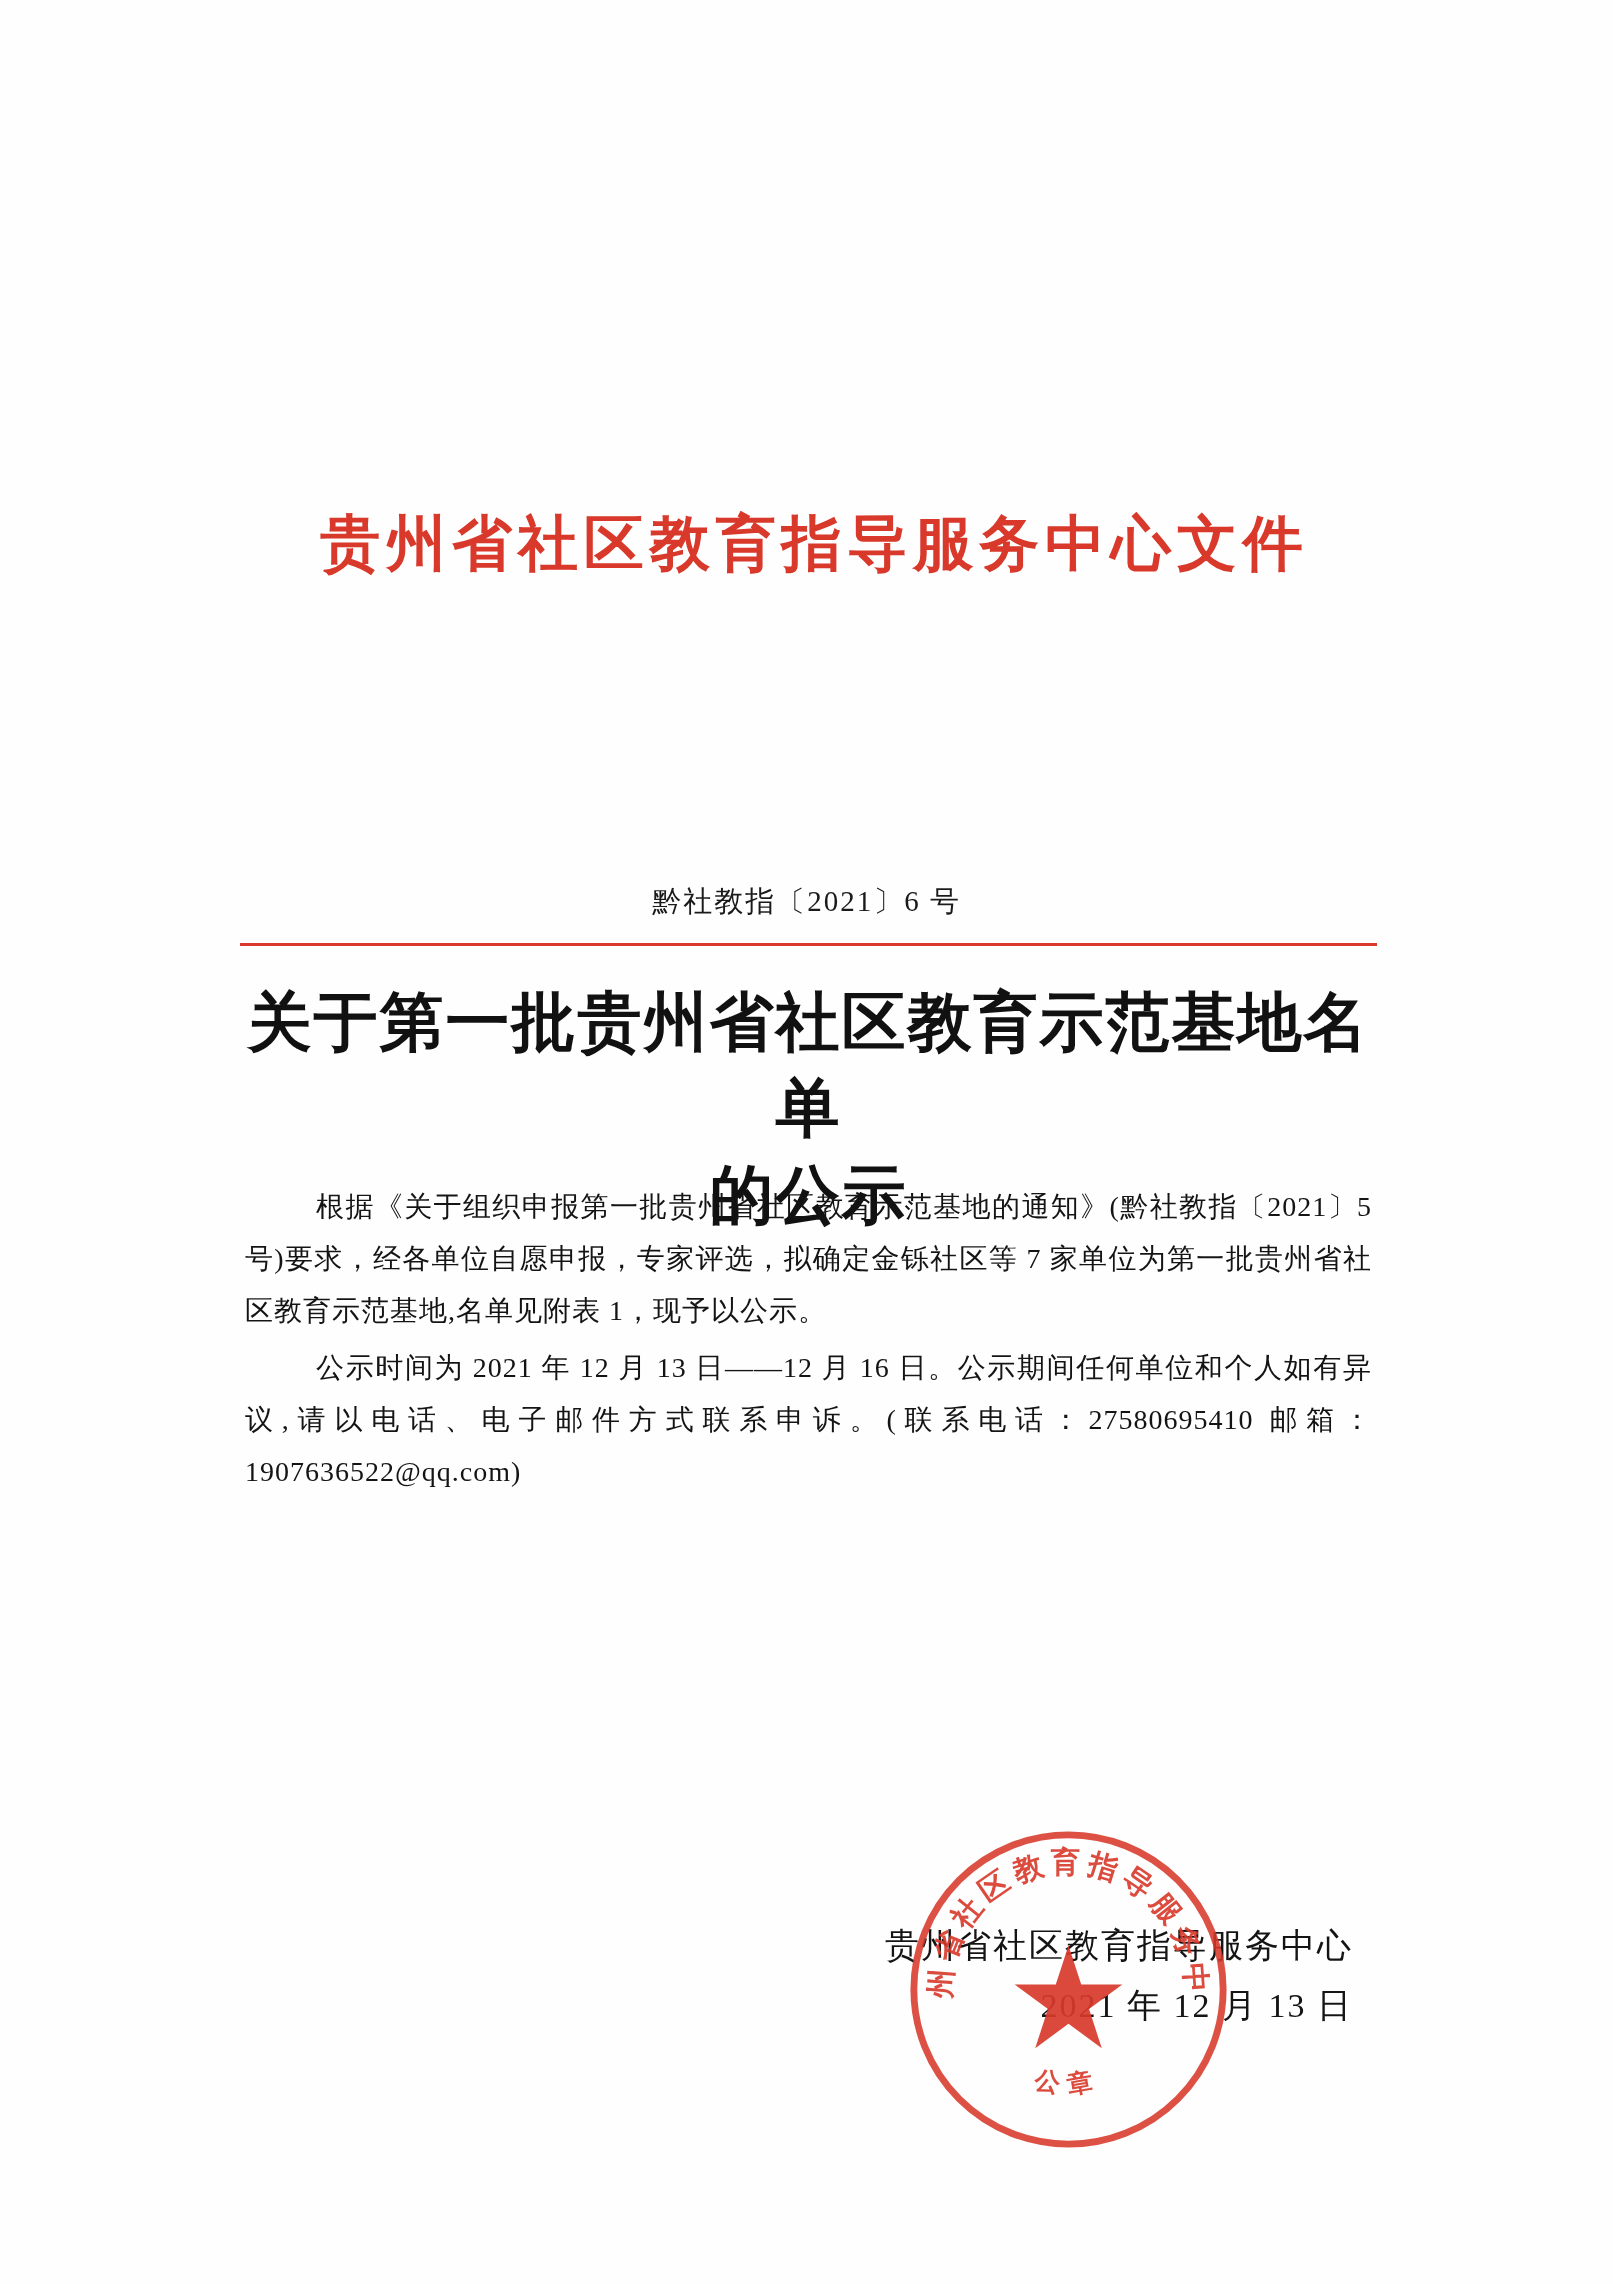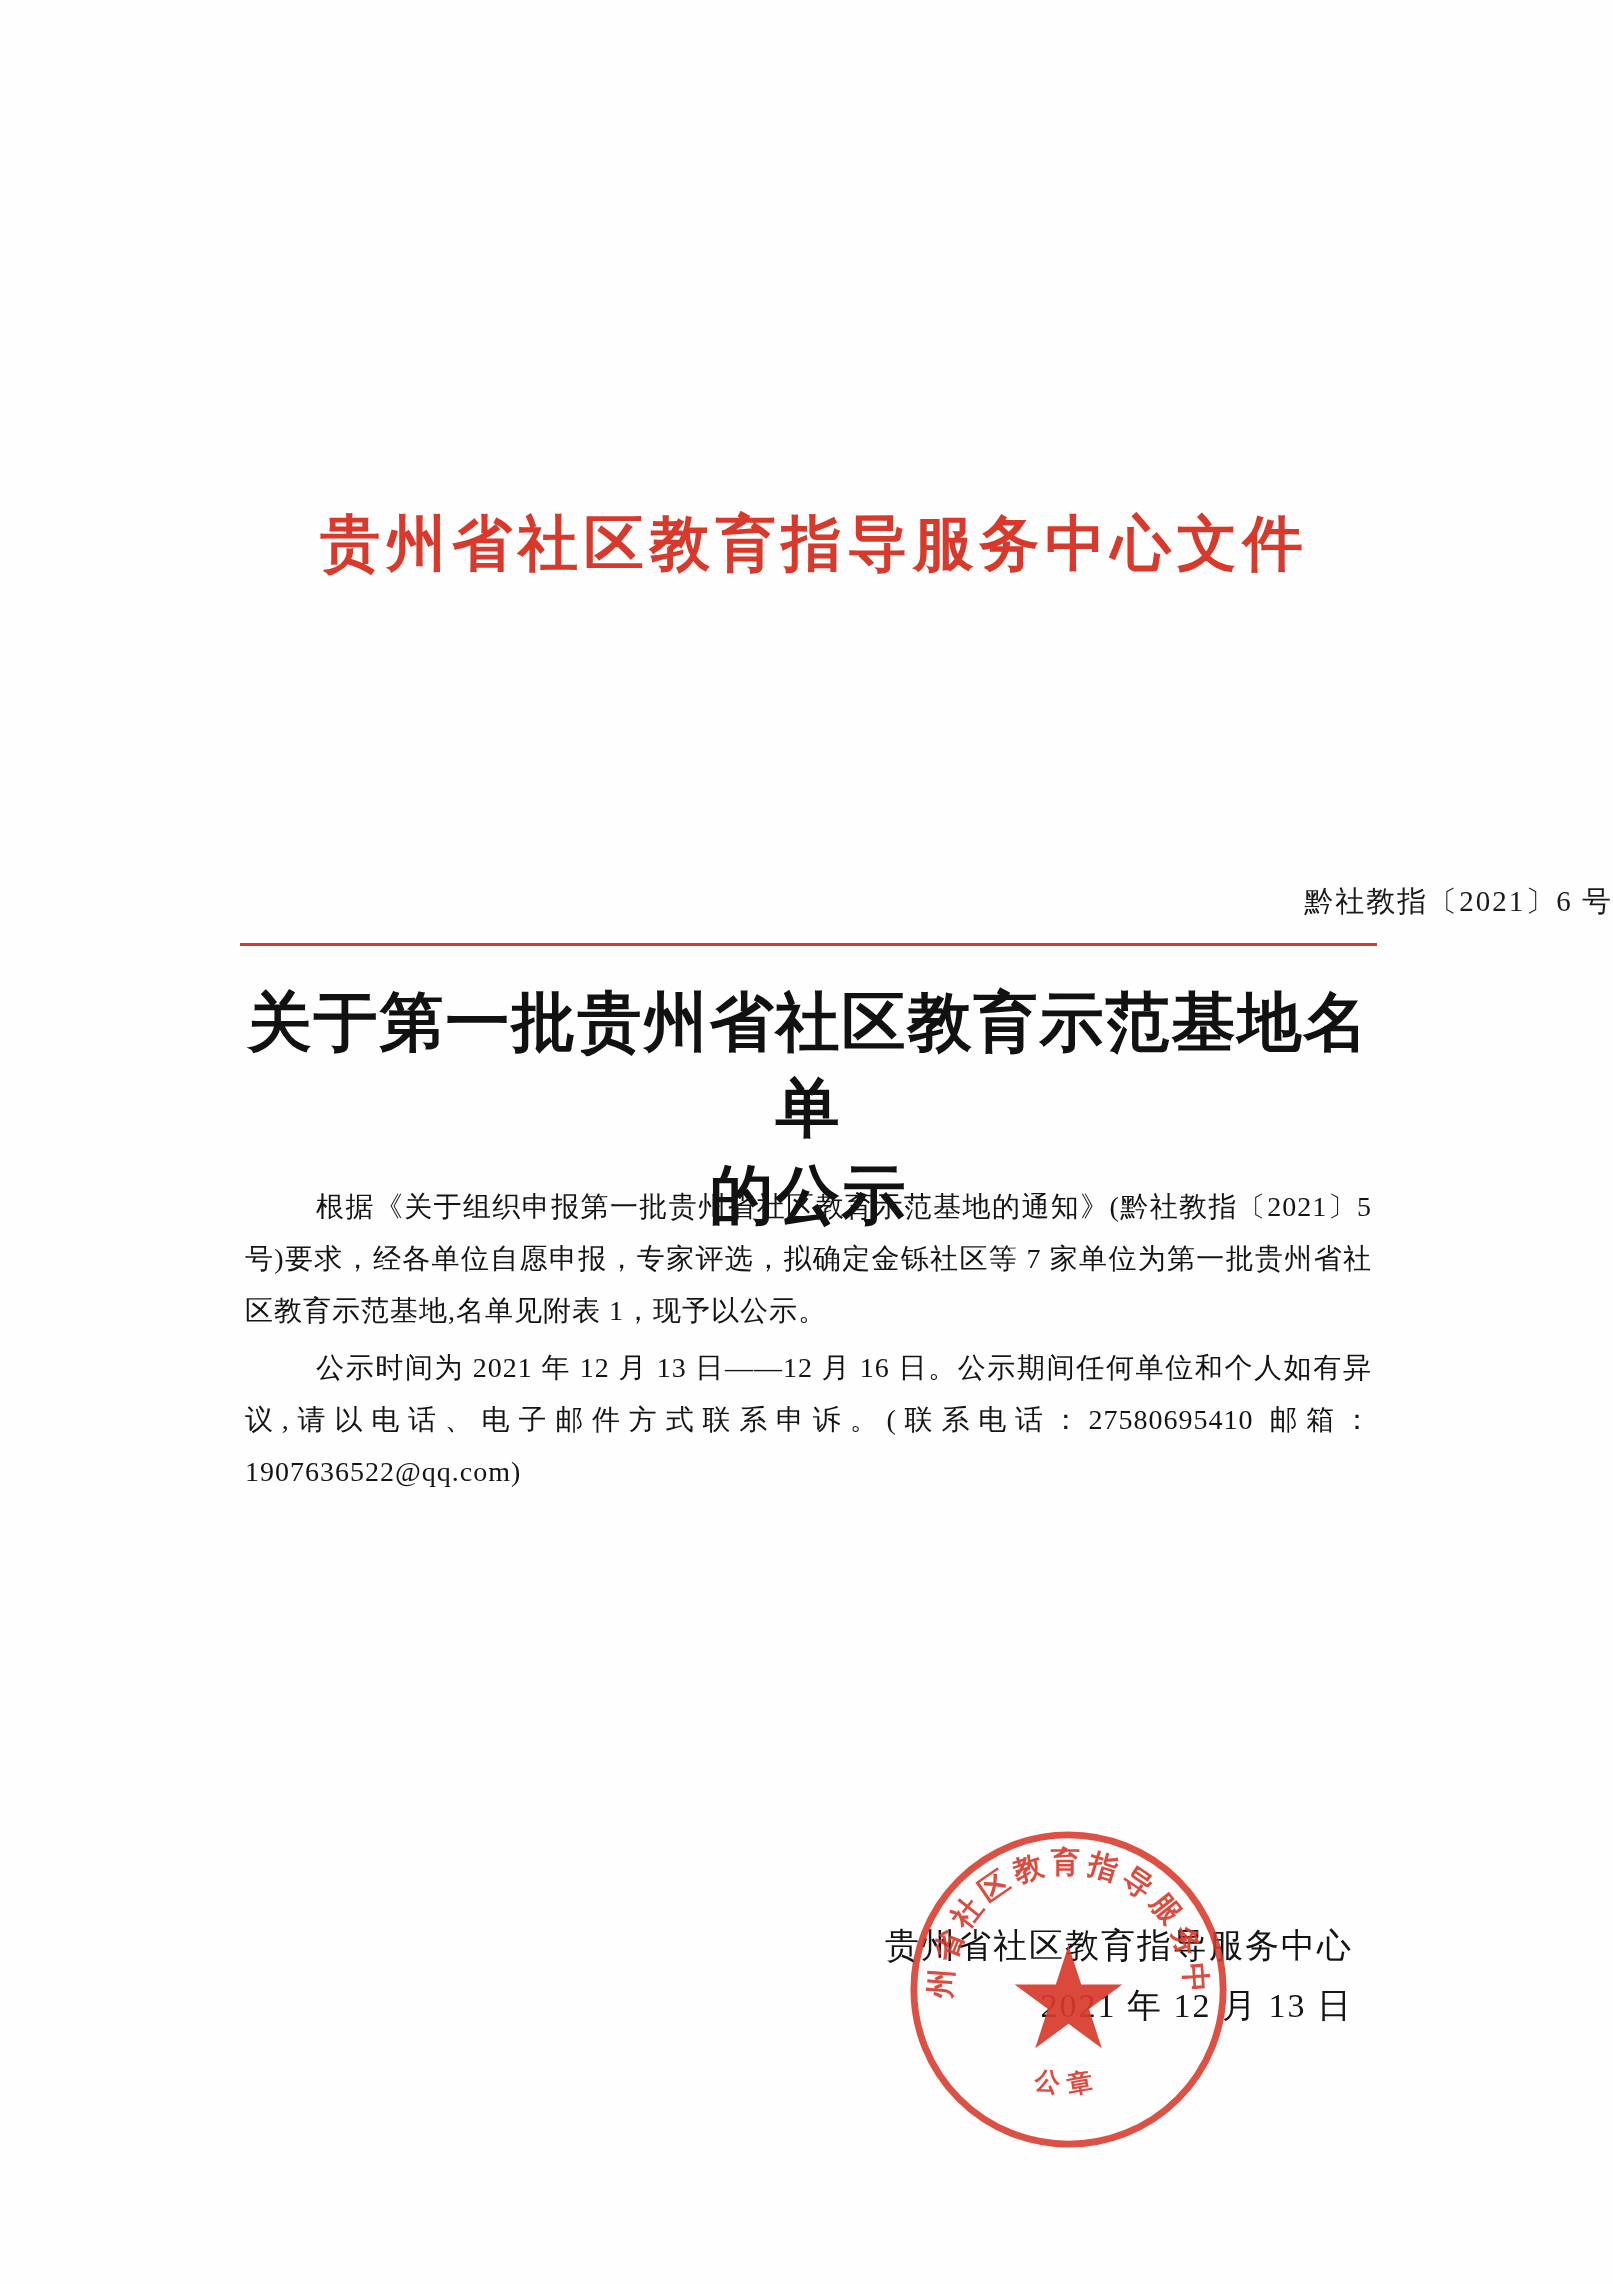--- a/index.html
+++ b/index.html
@@ -39,21 +39,21 @@
     line-height: 1.1;
     white-space: nowrap;
   }
 
   
   .doc-number {
     position: absolute;
     top: 882px;
     left: 0;
     width: 1613px;
-    text-align: right;
+    text-align: center;
     font-size: 29px;
     letter-spacing: 2px;
     color: #1a1a1a;
   }
 
   
   .red-rule {
     position: absolute;
     top: 943px;
     left: 240px;

